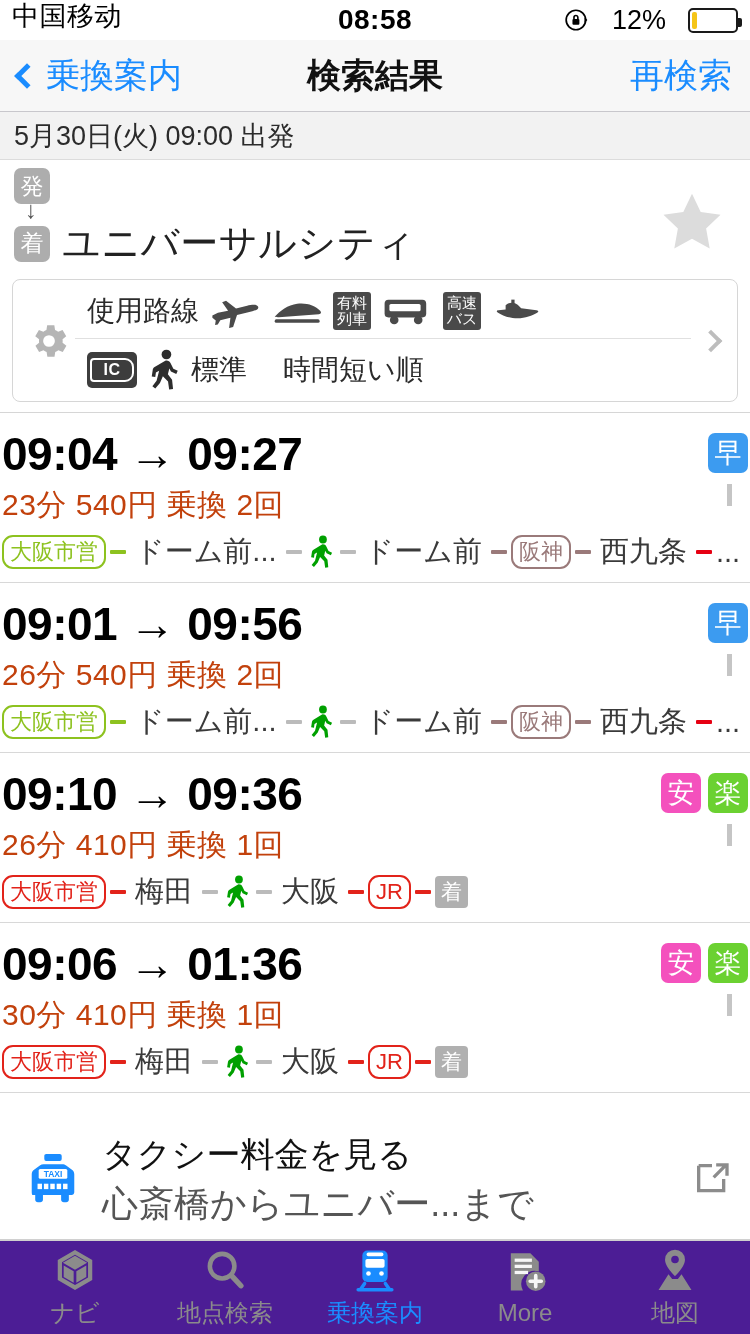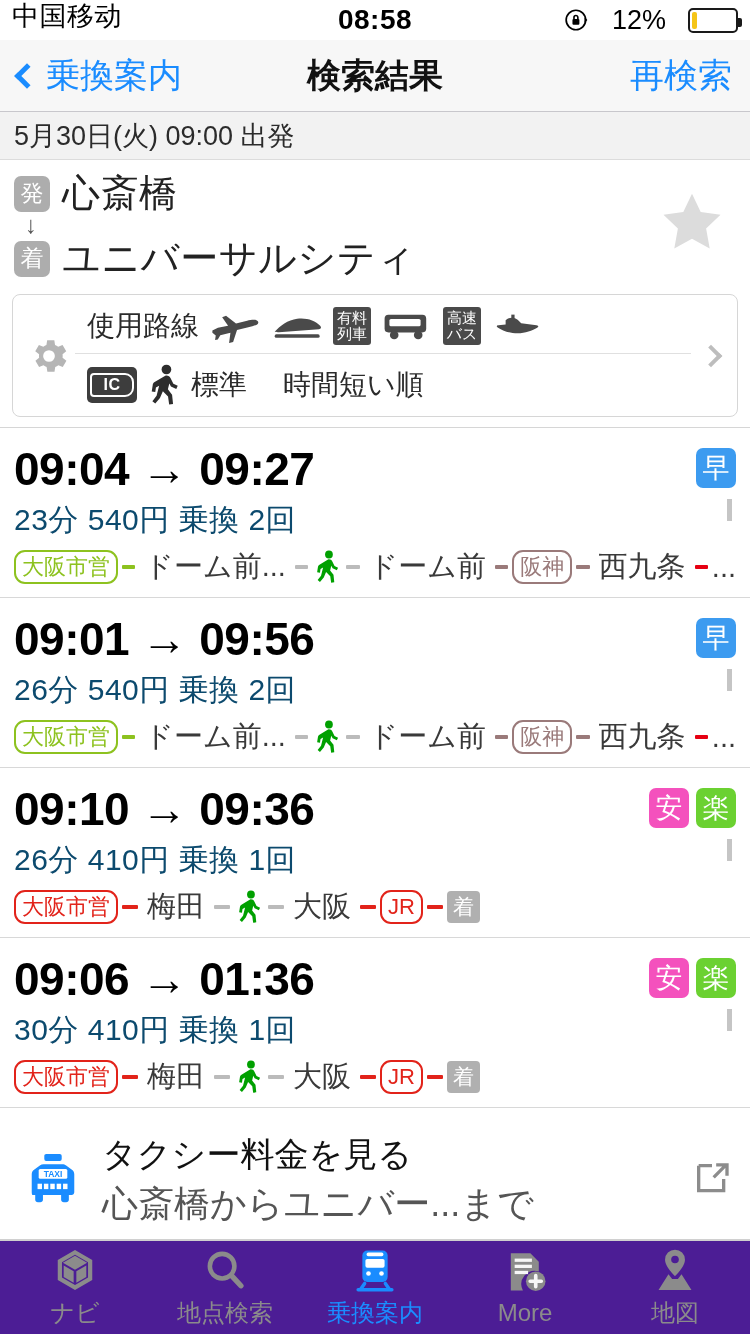--- a/index.html
+++ b/index.html
@@ -96,32 +96,32 @@
     display: flex; align-items: center; justify-content: center;
   }
   .ic-inner { width: 44px; height: 24px; border: 2px solid #fff; border-radius: 4px 9px 9px 4px; color: #fff; font-size: 16px; font-weight: bold; display: flex; align-items: center; justify-content: center; letter-spacing: 0.5px; }
   .mini-box { background: #4a4a4a; color: #fff; border-radius: 3px; font-size: 15px; line-height: 16px; padding: 3px 3px; text-align: center; width: 38px; }
   .cond-chev { flex: 0 0 40px; display: flex; align-items: center; justify-content: center; }
   .chev-r { width: 16px; height: 16px; border-top: 4px solid #bdbdbd; border-right: 4px solid #bdbdbd; transform: rotate(45deg); }
 
   
   .results { flex: 1 1 auto; overflow: hidden; border-top: 1px solid #d6d6d6; }
   .route {
-    position: relative; padding: 14px 14px 10px;
+    position: relative; padding: 14px 2px 10px;
     border-bottom: 1px solid #d8d8d8;
     cursor: pointer;
   }
   .route-top { display: flex; align-items: flex-start; }
   .route-times { font-size: 46px; font-weight: bold; color: #000; letter-spacing: -0.5px; white-space: nowrap; }
   .route-badges { margin-left: auto; display: flex; gap: 7px; padding-top: 6px; }
   .rbadge { width: 40px; height: 40px; border-radius: 7px; color: #fff; font-size: 27px; display: flex; align-items: center; justify-content: center; }
   .rbadge.haya { background: #3c9bf0; }
   .rbadge.yasu { background: #f451bd; }
   .rbadge.raku { background: #6bd131; }
-  .route-sub { font-size: 30px; color: #0c4a6e; margin-top: 4px; letter-spacing: 0.5px; }
+  .route-sub { font-size: 30px; color: #c2410c; margin-top: 4px; letter-spacing: 0.5px; }
   .route-line { display: flex; align-items: center; margin-top: 6px; font-size: 29px; color: #3a3a3a; white-space: nowrap; }
   .lbadge { border: 2px solid; border-radius: 11px; font-size: 22px; padding: 1px 6px; line-height: 1.25; }
   .seg-dash { width: 16px; height: 4px; margin: 0 4px; border-radius: 1px; }
   .station { margin: 0 5px; }
   .arrive-box { background: #b0b0b0; color: #fff; border-radius: 4px; font-size: 21px; padding: 2px 6px; }
   .walk-ico { margin: 0 2px; display: inline-flex; align-items: center; }
   .route-chev { position: absolute; right: 18px; top: 50%; transform: translateY(-50%); }
   .chev-big { width: 20px; height: 20px; border-top: 5px solid #c5c5c5; border-right: 5px solid #c5c5c5; transform: rotate(45deg); }
 
   
@@ -192,21 +192,20 @@
     <div class="nav-right">再検索</div>
   </div>
 
   <div class="datebar">
     <span>5月30日(火) 09:00 出発</span>
   </div>
 
   <div class="odblock">
     <div class="odrow">
       <span class="od-badge">発</span>
-      <span class="od-name">心斎橋</span>
     </div>
     <div class="od-arrow">↓</div>
     <div class="odrow">
       <span class="od-badge">着</span>
       <span class="od-name">ユニバーサルシティ</span>
     </div>
     <svg class="star" viewBox="0 0 24 24">
       <path d="M12 2.6l2.9 6.1 6.6.9-4.8 4.6 1.2 6.6L12 17.6 6.1 20.8l1.2-6.6L2.5 9.6l6.6-.9z" fill="#dcdcdc"></path>
     </svg>
   </div>

